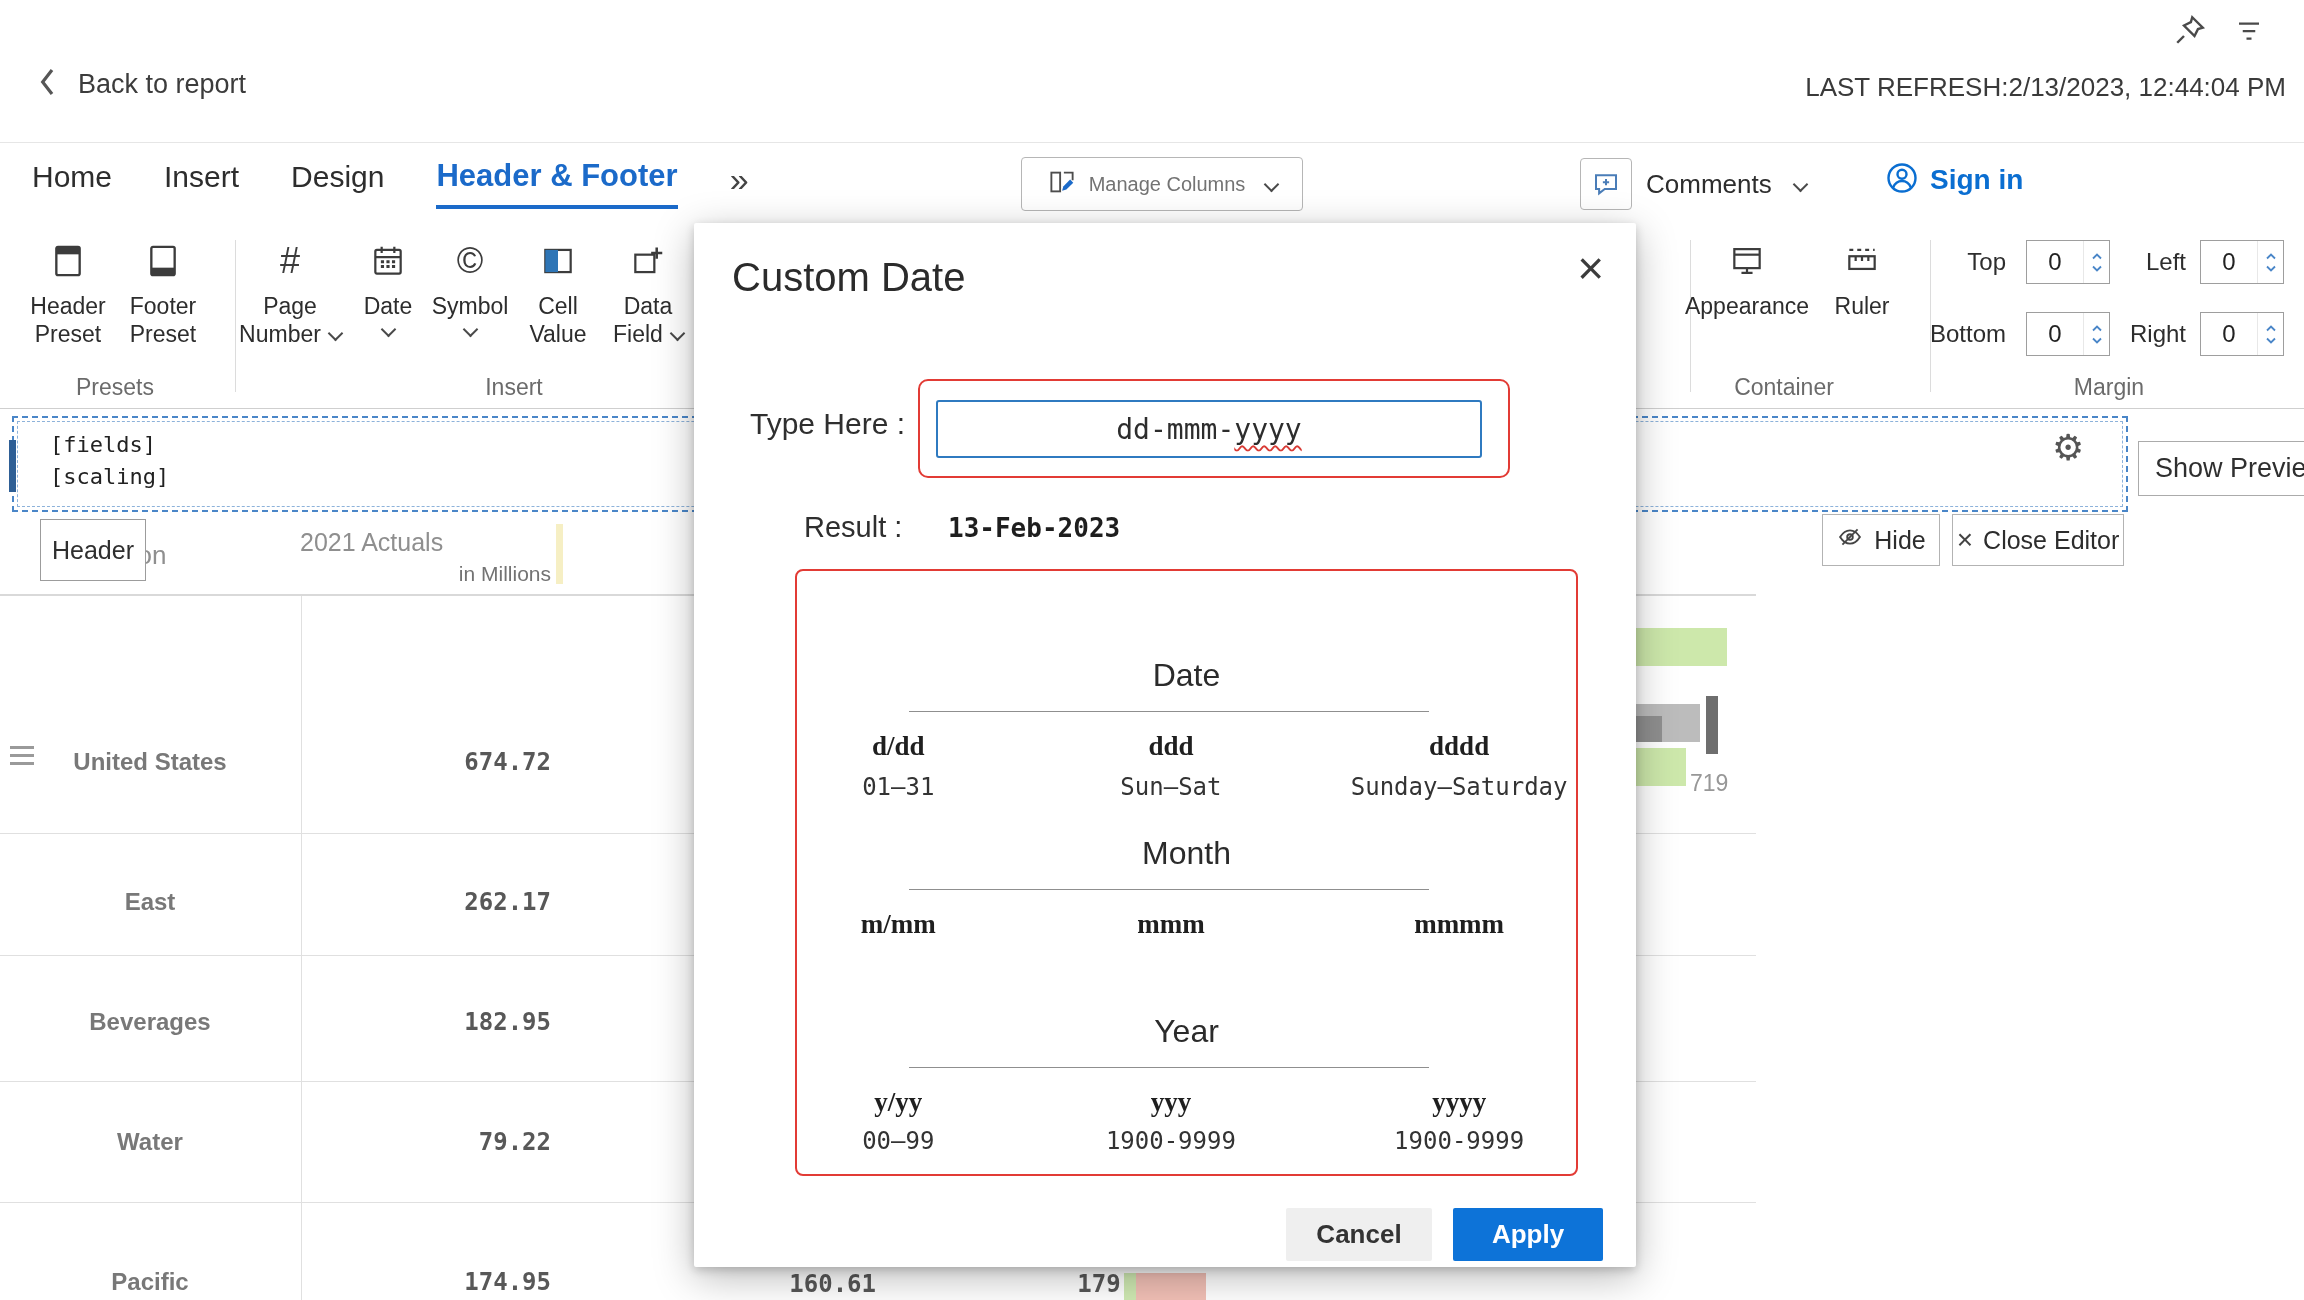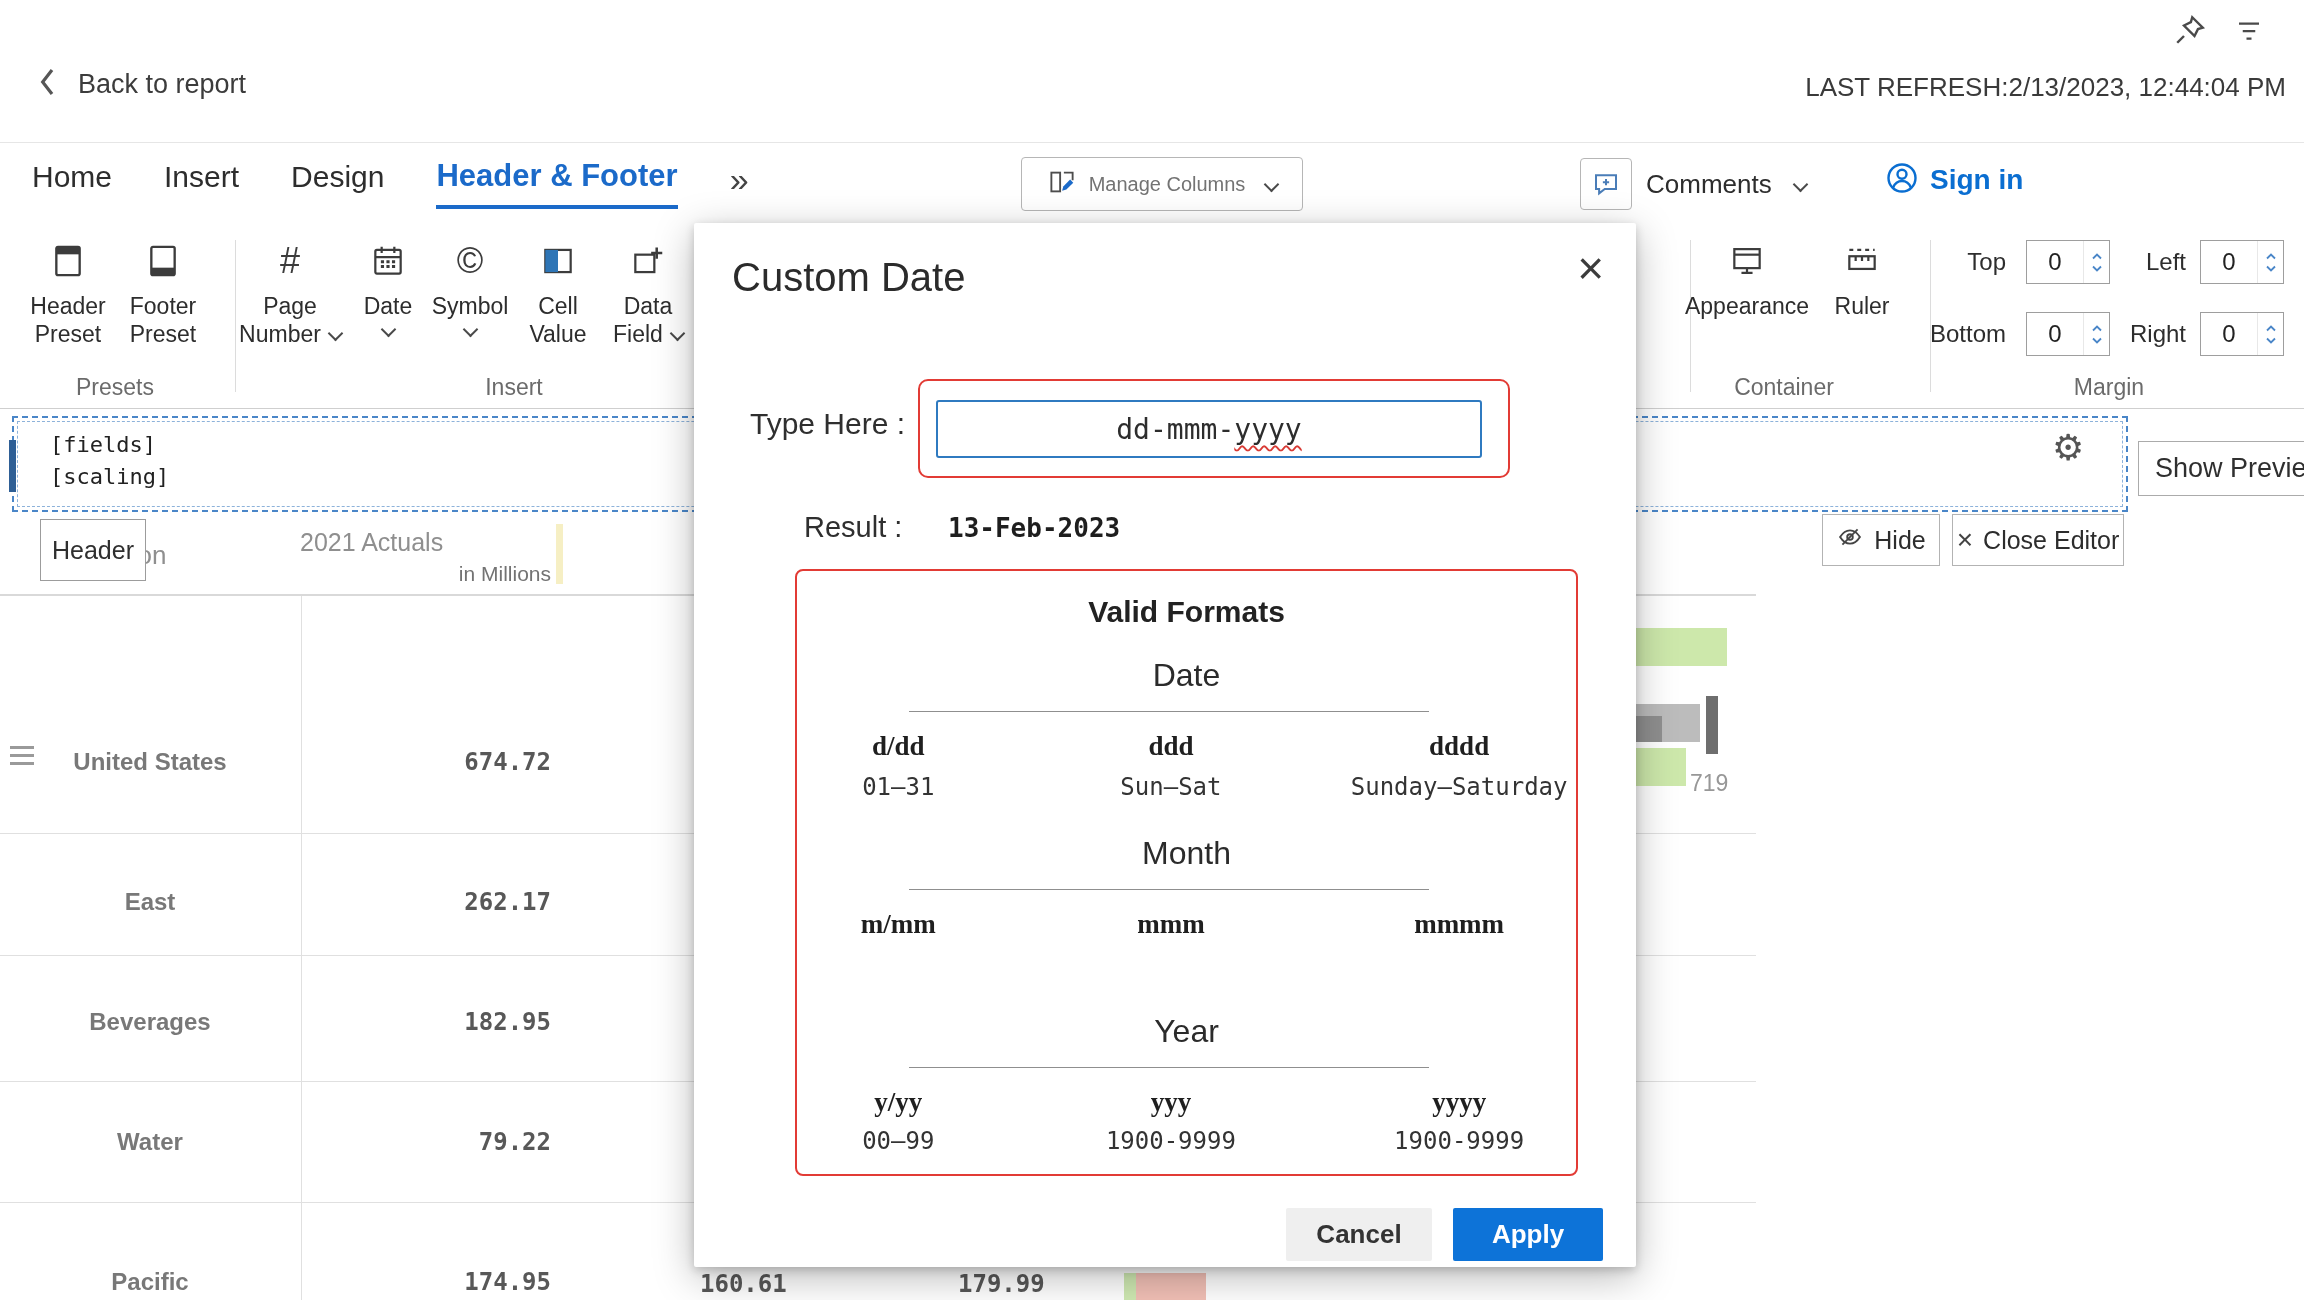--- a/index.html
+++ b/index.html
@@ -48,21 +48,21 @@
   
   .th-region{position:absolute;left:84px;top:540px;font-size:26px;color:#8f8f8f;z-index:1}
   .th-col{position:absolute;left:300px;width:251px;top:528px;text-align:left;font-size:25px;color:#8f8f8f}
   .th-sub{position:absolute;left:300px;width:251px;top:562px;text-align:right;font-size:21px;color:#737373}
   .ystripe{position:absolute;left:556px;top:524px;width:7px;height:60px;background:#f6efc4}
   .rname{position:absolute;left:0;width:300px;text-align:center;font-size:24px;font-weight:700;color:#787878}
   .rval{position:absolute;left:300px;width:251px;text-align:right;font-family:"DejaVu Sans Mono",monospace;font-size:24px;font-weight:700;color:#585858}
   .drag{position:absolute;left:10px;top:746px;display:flex;flex-direction:column;gap:5px;cursor:grab}
   .drag i{display:block;width:24px;height:3px;background:#9a9a9a}
   .bar{position:absolute}
-  .bval{position:absolute;top:1270px;font-family:"DejaVu Sans Mono",monospace;font-size:24px;font-weight:700;color:#585858;text-align:left}
+  .bval{position:absolute;top:1270px;font-family:"DejaVu Sans Mono",monospace;font-size:24px;font-weight:700;color:#585858;text-align:right}
   .pinkcell{position:absolute;left:1124px;top:1273px;width:82px;height:27px;background:#f2c0b6;border-left:12px solid #cfe9b2}
   .b719{position:absolute;left:1690px;top:770px;font-size:23px;color:#979797}
 
   
   .modal{position:absolute;left:694px;top:223px;width:942px;height:1044px;background:#fff;z-index:50;
          box-shadow:0 10px 40px rgba(0,0,0,.28),0 3px 10px rgba(0,0,0,.18);border-radius:2px}
   .m-title{position:absolute;left:38px;top:32px;font-size:40px;color:#2b2b2b}
   .m-close{position:absolute;right:32px;top:22px;font-size:46px;color:#3c3c3c;cursor:pointer;line-height:1}
   .m-label{position:absolute;left:56px;top:184px;font-size:30px;color:#2f2f2f}
   .redwrap{position:absolute;left:224px;top:156px;width:592px;height:99px;border:2px solid #e23b35;border-radius:10px}
@@ -367,21 +367,20 @@
     <div class="redwrap"></div>
     <div class="m-input">
       <span>dd-mmm-</span>
         <span class="wavy">yyyy</span>
     </div>
 
     <div class="res-lbl">Result :</div>
     <div class="res-val">13-Feb-2023</div>
 
     <div class="vf">
-      <div class="vf-title">Valid Formats</div>
 
       <div class="sec-head" style="top:86px">Date</div>
       <div class="sec-line" style="top:140px"></div>
       <div class="fmt-row" style="top:160px">
         <span class="fmt-code">d/dd</span>
         <span class="fmt-code">ddd</span>
         <span class="fmt-code">dddd</span>
       </div>
       <div class="fmt-row" style="top:202px">
         <span class="fmt-range">01–31</span>

